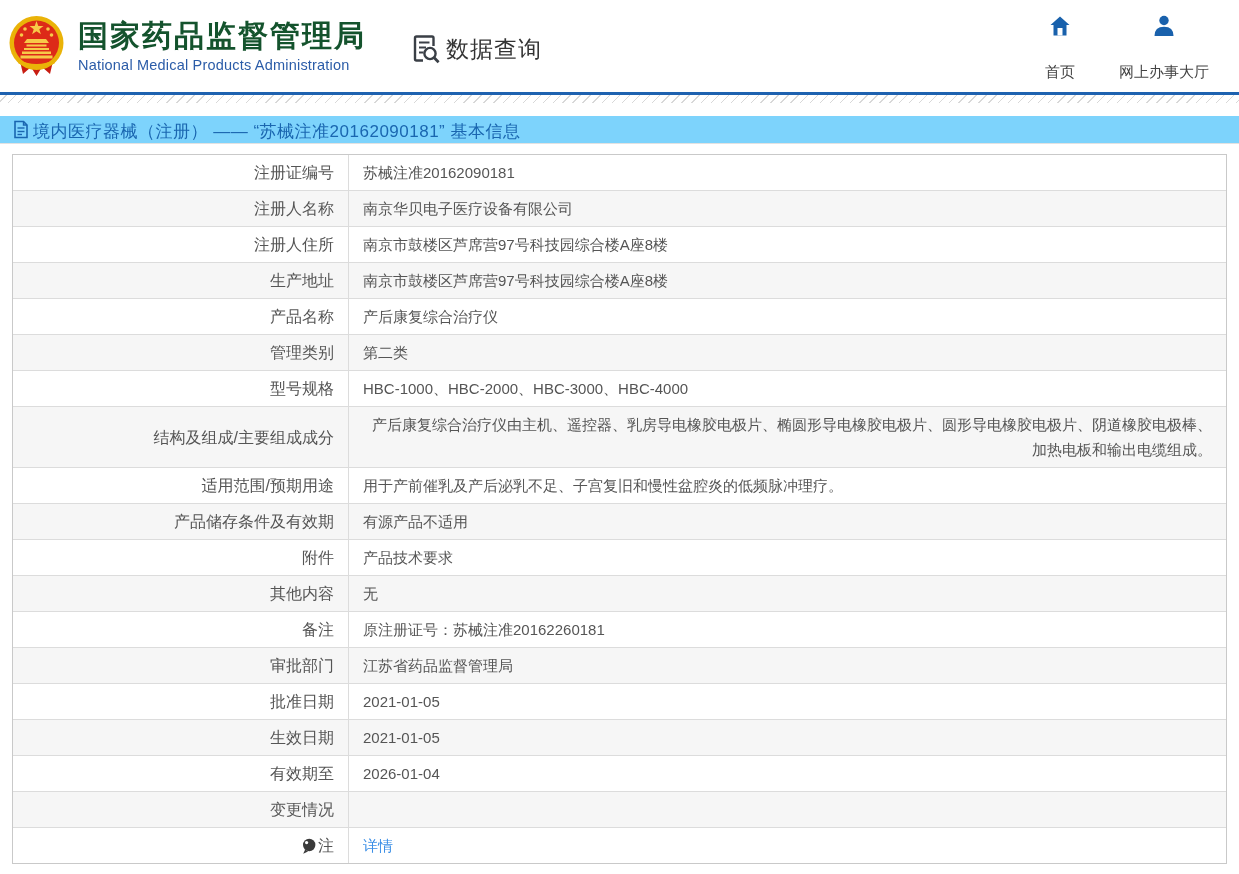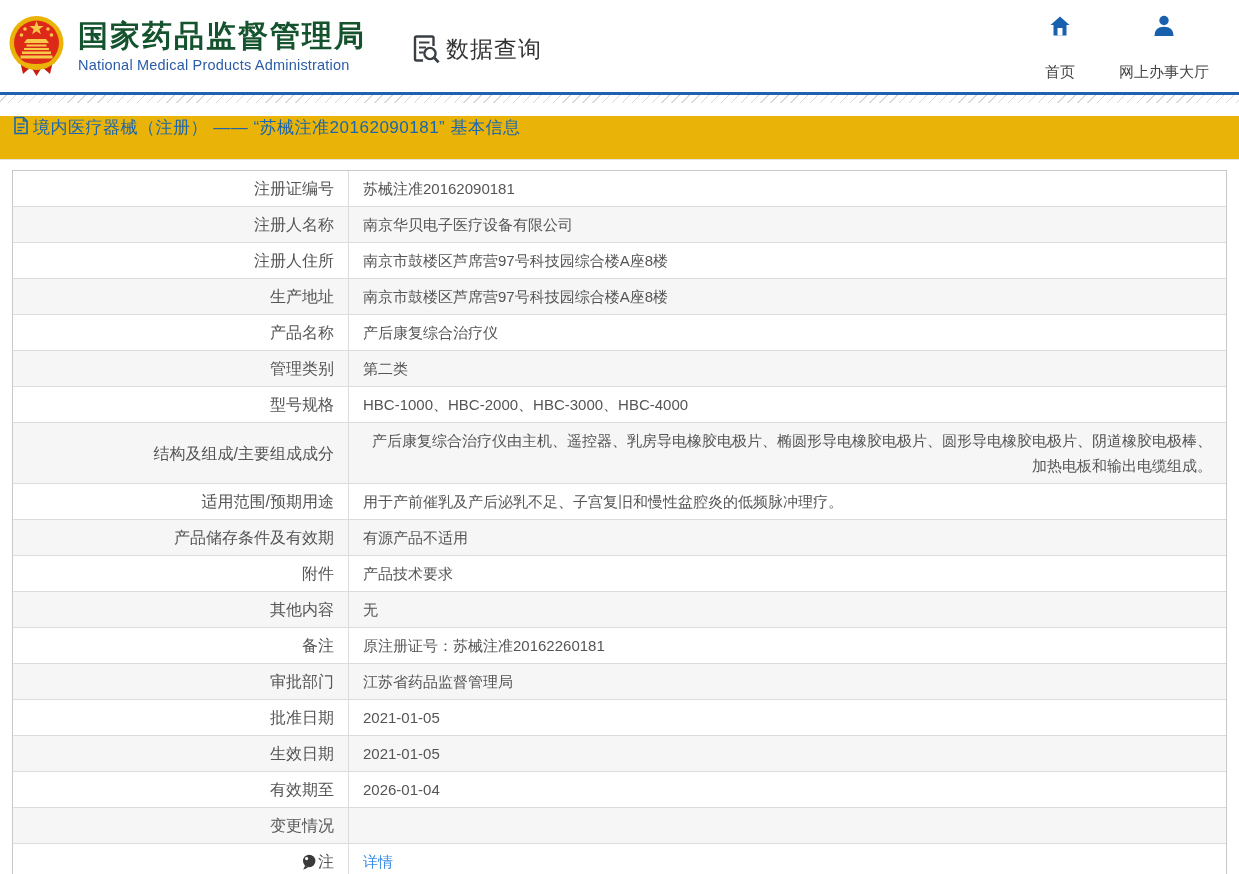--- a/index.html
+++ b/index.html
@@ -18,21 +18,21 @@
   .section { display:flex; align-items:flex-start; margin-left:44px; cursor:pointer; align-self:flex-start; margin-top:34px; }
   .section-label { font-size:23px; color:#333; margin-left:5px; letter-spacing:1px; }
   .nav { margin-left:auto; display:flex; gap:44px; margin-right:30px; align-self:flex-start; margin-top:14px; }
   .nav-item { display:flex; flex-direction:column; align-items:center; gap:21px; cursor:pointer; }
   .nav-label { font-size:15px; color:#444; white-space:nowrap; }
   
   .blue-line { height:3px; background:#1e62b0; }
   .hatch { height:8px;
     background:repeating-linear-gradient(135deg,#ffffff 0 4px,#d8d8d8 4px 5px,#ffffff 5px 7px); }
   
-  .breadcrumb { margin-top:13px; background:#eab308; height:44px; display:flex; align-items:flex-start;
+  .breadcrumb { margin-top:13px; background:#7dd3fc; height:28px; display:flex; align-items:flex-end;
     padding:0 13px; border-bottom:1px solid #e2e2e2; }
   .breadcrumb-text { color:#1a66b0; font-size:17px; margin-left:4px; letter-spacing:0.5px; }
   
   .info-table { margin:10px 12px 0; border:1px solid #c9c9c9; background:#fff; }
   .row { display:flex; background:#fff; }
   .row.alt { background:#f6f6f6;text-align:right; }
   .row + .row { border-top:1px solid #dcdcdc; }
   .cell-label { width:336px; flex:0 0 336px; display:flex; align-items:center; justify-content:flex-end;
     padding:5px 14px; font-size:16px; color:#555; border-right:1px solid #dcdcdc; line-height:25px; min-height:35px; }
   .cell-value { flex:1; display:flex; align-items:center; padding:5px 14px; font-size:15px; color:#555; line-height:25px; }

